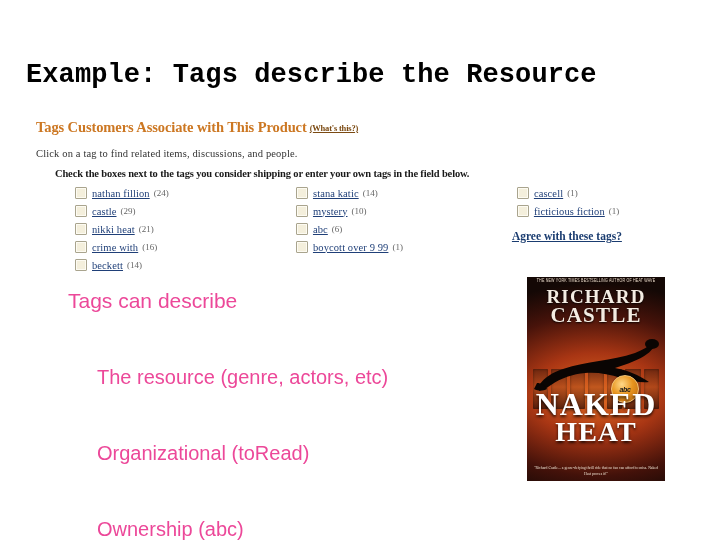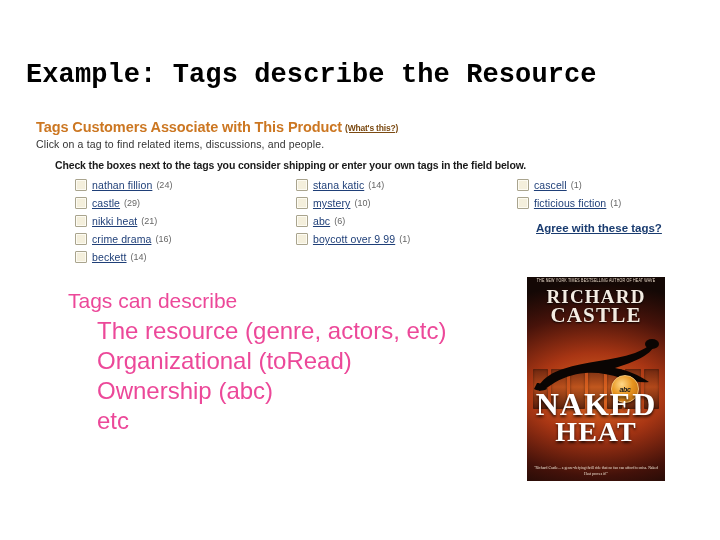--- a/index.html
+++ b/index.html
@@ -29,21 +29,21 @@
     white-space: nowrap;
   }
 
   
   #tag-widget {
     position: absolute;
     left: 36px;
     top: 120px;
     width: 650px;
     height: 150px;
-    font-family: Liberation Sans, sans-serif;
+    font-family: Liberation Serif, serif;
   }
   #tag-widget-heading {
     font-size: 14.5px;
     font-weight: bold;
     color: #cc7722;
     letter-spacing: -0.1px;
     line-height: 15px;
     white-space: nowrap;
   }
   #tag-widget-heading .whats-this {
@@ -51,21 +51,21 @@
     font-weight: bold;
     color: #7b4a12;
     text-decoration: underline;
     margin-left: 3px;
     vertical-align: 1px;
     letter-spacing: -0.2px;
   }
   #tag-widget-subtitle {
     font-size: 10.5px;
     color: #333333;
-    margin-top: 2px;
+    margin-top: 12px;
     letter-spacing: 0.15px;
     white-space: nowrap;
   }
   #tag-instruction {
     margin-top: 9px;
     margin-left: 19px;
     font-size: 10.5px;
     font-weight: bold;
     color: #1a1a1a;
     letter-spacing: -0.15px;
@@ -74,21 +74,21 @@
 
   #tag-columns {
     margin-top: 5px;
     margin-left: 19px;
     display: flex;
     gap: 0px;
   }
   .tag-column {
     width: 222px;
   }
-  .tag-column.col-3 { width: 190px; text-align: center; }
+  .tag-column.col-3 { width: 190px; }
 
   .tag-row {
     display: flex;
     align-items: center;
     height: 18px;
     white-space: nowrap;
     padding-left: 20px;
   }
   .tag-checkbox {
     width: 10px;
@@ -129,24 +129,25 @@
     top: 286px;
     font-family: Liberation Sans, sans-serif;
     color: #ec4899;
   }
   #bullets .lead {
     font-size: 21px;
     line-height: 30px;
     white-space: nowrap;
   }
   #bullets .sub {
-    font-size: 24px;
+    font-size: 20px;
     line-height: 30px;
     margin-left: 29px;
     white-space: nowrap;
+    margin-top: 46px;
   }
 
   
   #book-cover {
     position: absolute;
     left: 527px;
     top: 277px;
     width: 138px;
     height: 204px;
     background: #14532d;
@@ -286,21 +287,21 @@
         <span class="tag-link">castle</span>
         <span class="tag-count">(29)</span>
       </div>
       <div class="tag-row">
         <span class="tag-checkbox"></span>
         <span class="tag-link">nikki heat</span>
         <span class="tag-count">(21)</span>
       </div>
       <div class="tag-row">
         <span class="tag-checkbox"></span>
-        <span class="tag-link">crime drama</span>
+        <span class="tag-link">crime with</span>
         <span class="tag-count">(16)</span>
       </div>
       <div class="tag-row">
         <span class="tag-checkbox"></span>
         <span class="tag-link">beckett</span>
         <span class="tag-count">(14)</span>
       </div>
     </div>
 
     <div class="tag-column col-2">

